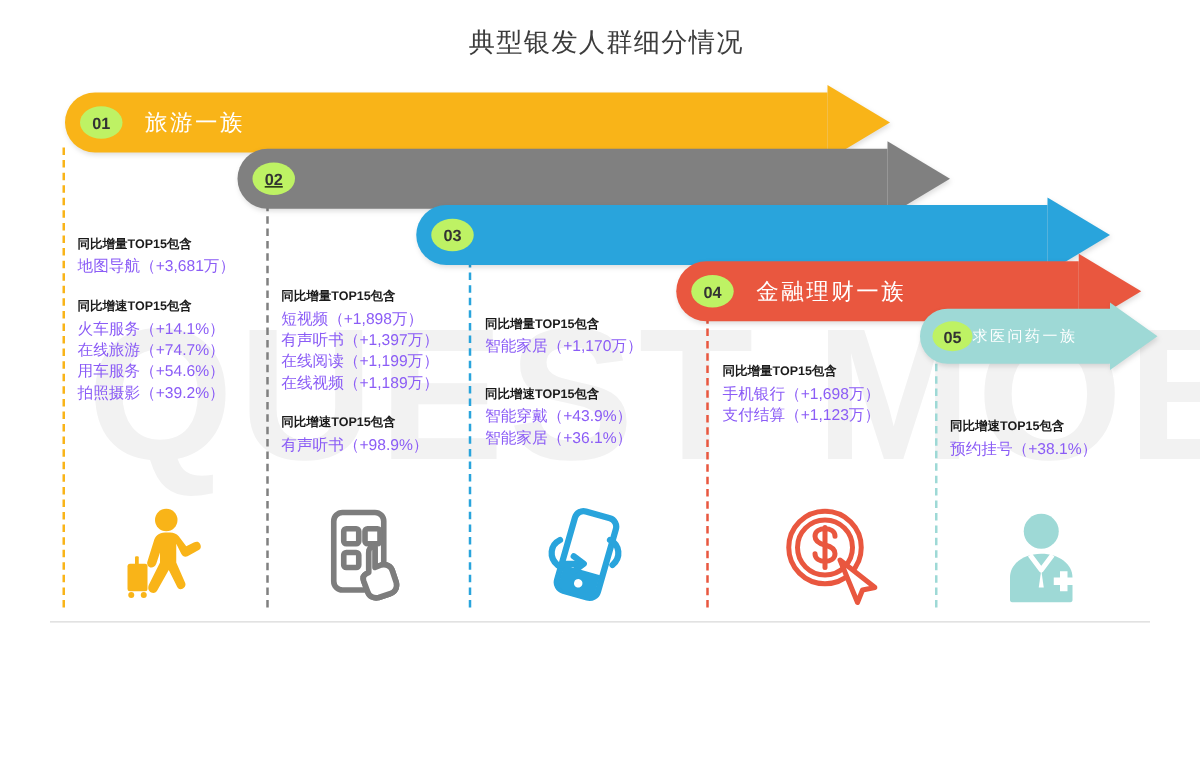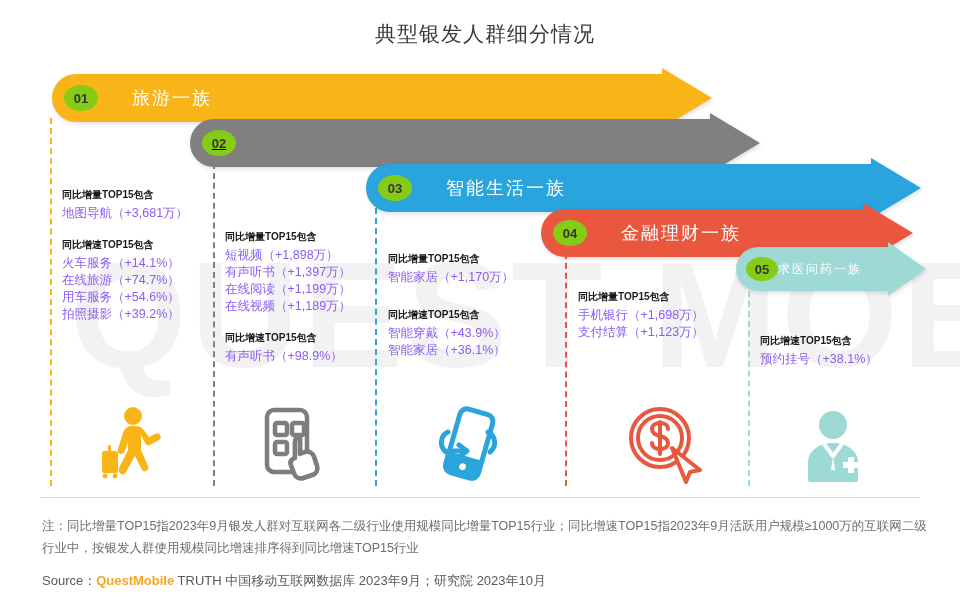--- a/index.html
+++ b/index.html
@@ -52,29 +52,29 @@
     position: absolute; top: -6px;
     width: 0; height: 0;
     border-top: 30px solid transparent;
     border-bottom: 30px solid transparent;
   }
   .num-badge {
     position: relative; z-index: 2;
     margin-left: 12px;
     width: 34px; height: 26px;
     border-radius: 50%;
-    background: #84cc16;
+    background: #bef264;
     display: flex; align-items: center; justify-content: center;
     font-size: 13px; font-weight: 700; color: #333;
     box-shadow: 0 0 0 0 rgba(0,0,0,0);
     flex: 0 0 auto;
   }
   .arrow-label {
     position: relative; z-index: 2;
-    margin-left: 34px;
+    margin-left: 18px;
     font-size: 18px; color: #ffffff; font-weight: 400;
     letter-spacing: 2px;
     white-space: nowrap;
   }
 
   
   .vdash {
     position: absolute;
     width: 0; border-left-width: 2px; border-left-style: dashed;
     z-index: 1;
@@ -124,25 +124,24 @@
     <div class="num-badge">01</div>
     <div class="arrow-label">旅游一族</div>
   </div>
 
   <div class="arrow" id="arrow-1" style="left:190px; top:119px; width:570px;text-decoration:underline;">
     <div class="bar" style="width:520px; background:#808080;"></div>
     <div class="head" style="left:520px; border-left:50px solid #808080;"></div>
     <div class="num-badge">02</div>
   </div>
 
-  <div class="arrow" id="arrow-2" style="left:366px; top:164px; width:555px;">
+  <div class="arrow" id="arrow-2" style="left:333px; top:164px; width:555px;">
     <div class="bar" style="width:505px; background:#29A4DC;"></div>
     <div class="head" style="left:505px; border-left:50px solid #29A4DC;"></div>
     <div class="num-badge">03</div>
-    <div class="arrow-label">智能生活一族</div>
   </div>
 
   <div class="arrow" id="arrow-3" style="left:541px; top:209px; width:372px;">
     <div class="bar" style="width:322px; background:#E9573F;"></div>
     <div class="head" style="left:322px; border-left:50px solid #E9573F;"></div>
     <div class="num-badge">04</div>
     <div class="arrow-label">金融理财一族</div>
   </div>
 
   <div class="arrow" id="arrow-4" style="left:736px; top:247px; width:190px; height:44px;">
@@ -269,16 +268,14 @@
         <circle cx="33" cy="15" r="14"></circle>
         <path d="M33 33 c-14 0 -25 8 -25 19 v18 c0 1 1 2 2 2 h46 c1 0 2 -1 2 -2 v-18 c0 -11 -11 -19 -25 -19 z"></path>
       </g>
       <path d="M24 34 l9 12 l9 -12" fill="none" stroke="#ffffff" stroke-width="4" stroke-linejoin="round"></path>
       <path d="M33 46 l-2 14 h4 z" fill="#ffffff"></path>
       <path d="M43 52 h5 v-5 h6 v5 h5 v6 h-5 v5 h-6 v-5 h-5 z" fill="#ffffff"></path>
     </svg>
   </div>
 
   <div class="rule"></div>
-  <div class="note">注：同比增量TOP15指2023年9月银发人群对互联网各二级行业使用规模同比增量TOP15行业；同比增速TOP15指2023年9月活跃用户规模≥1000万的互联网二级行业中，按银发人群使用规模同比增速排序得到同比增速TOP15行业</div>
-  <div class="source"><span>Source：</span><span class="brand">QuestMobile</span><span> TRUTH 中国移动互联网数据库 2023年9月；研究院 2023年10月</span></div>
 
 </div>
 
 </body></html>

